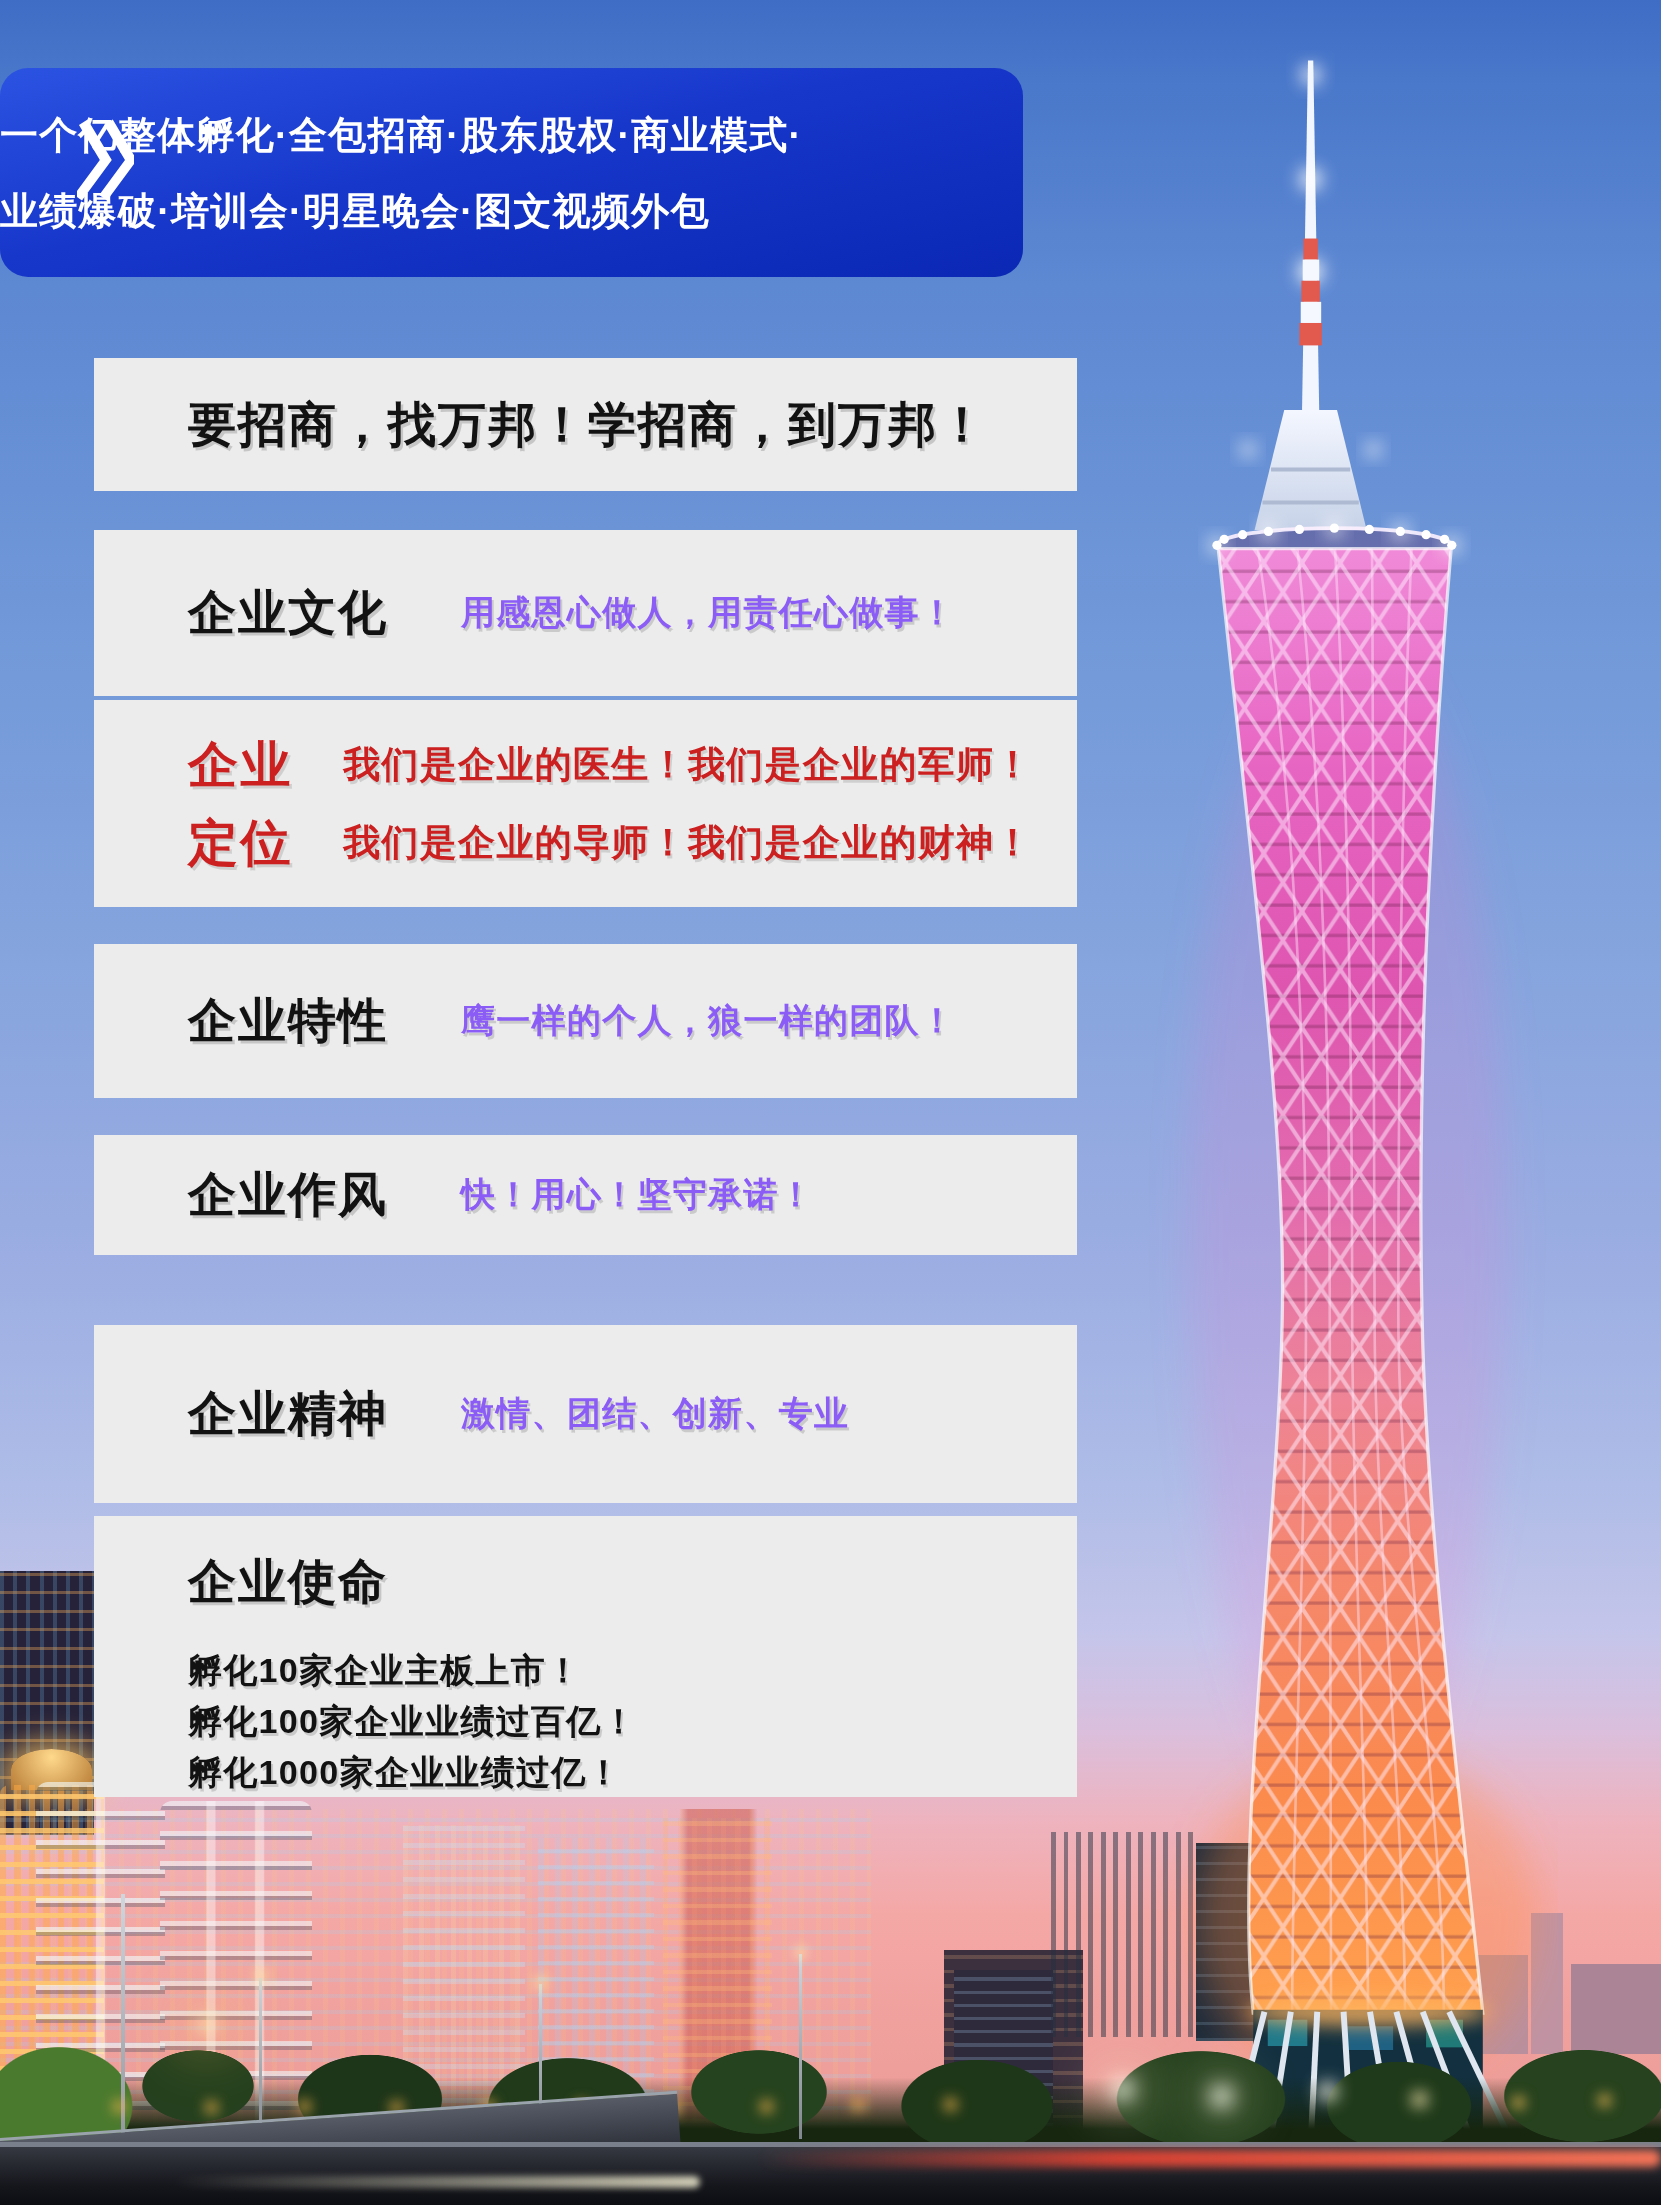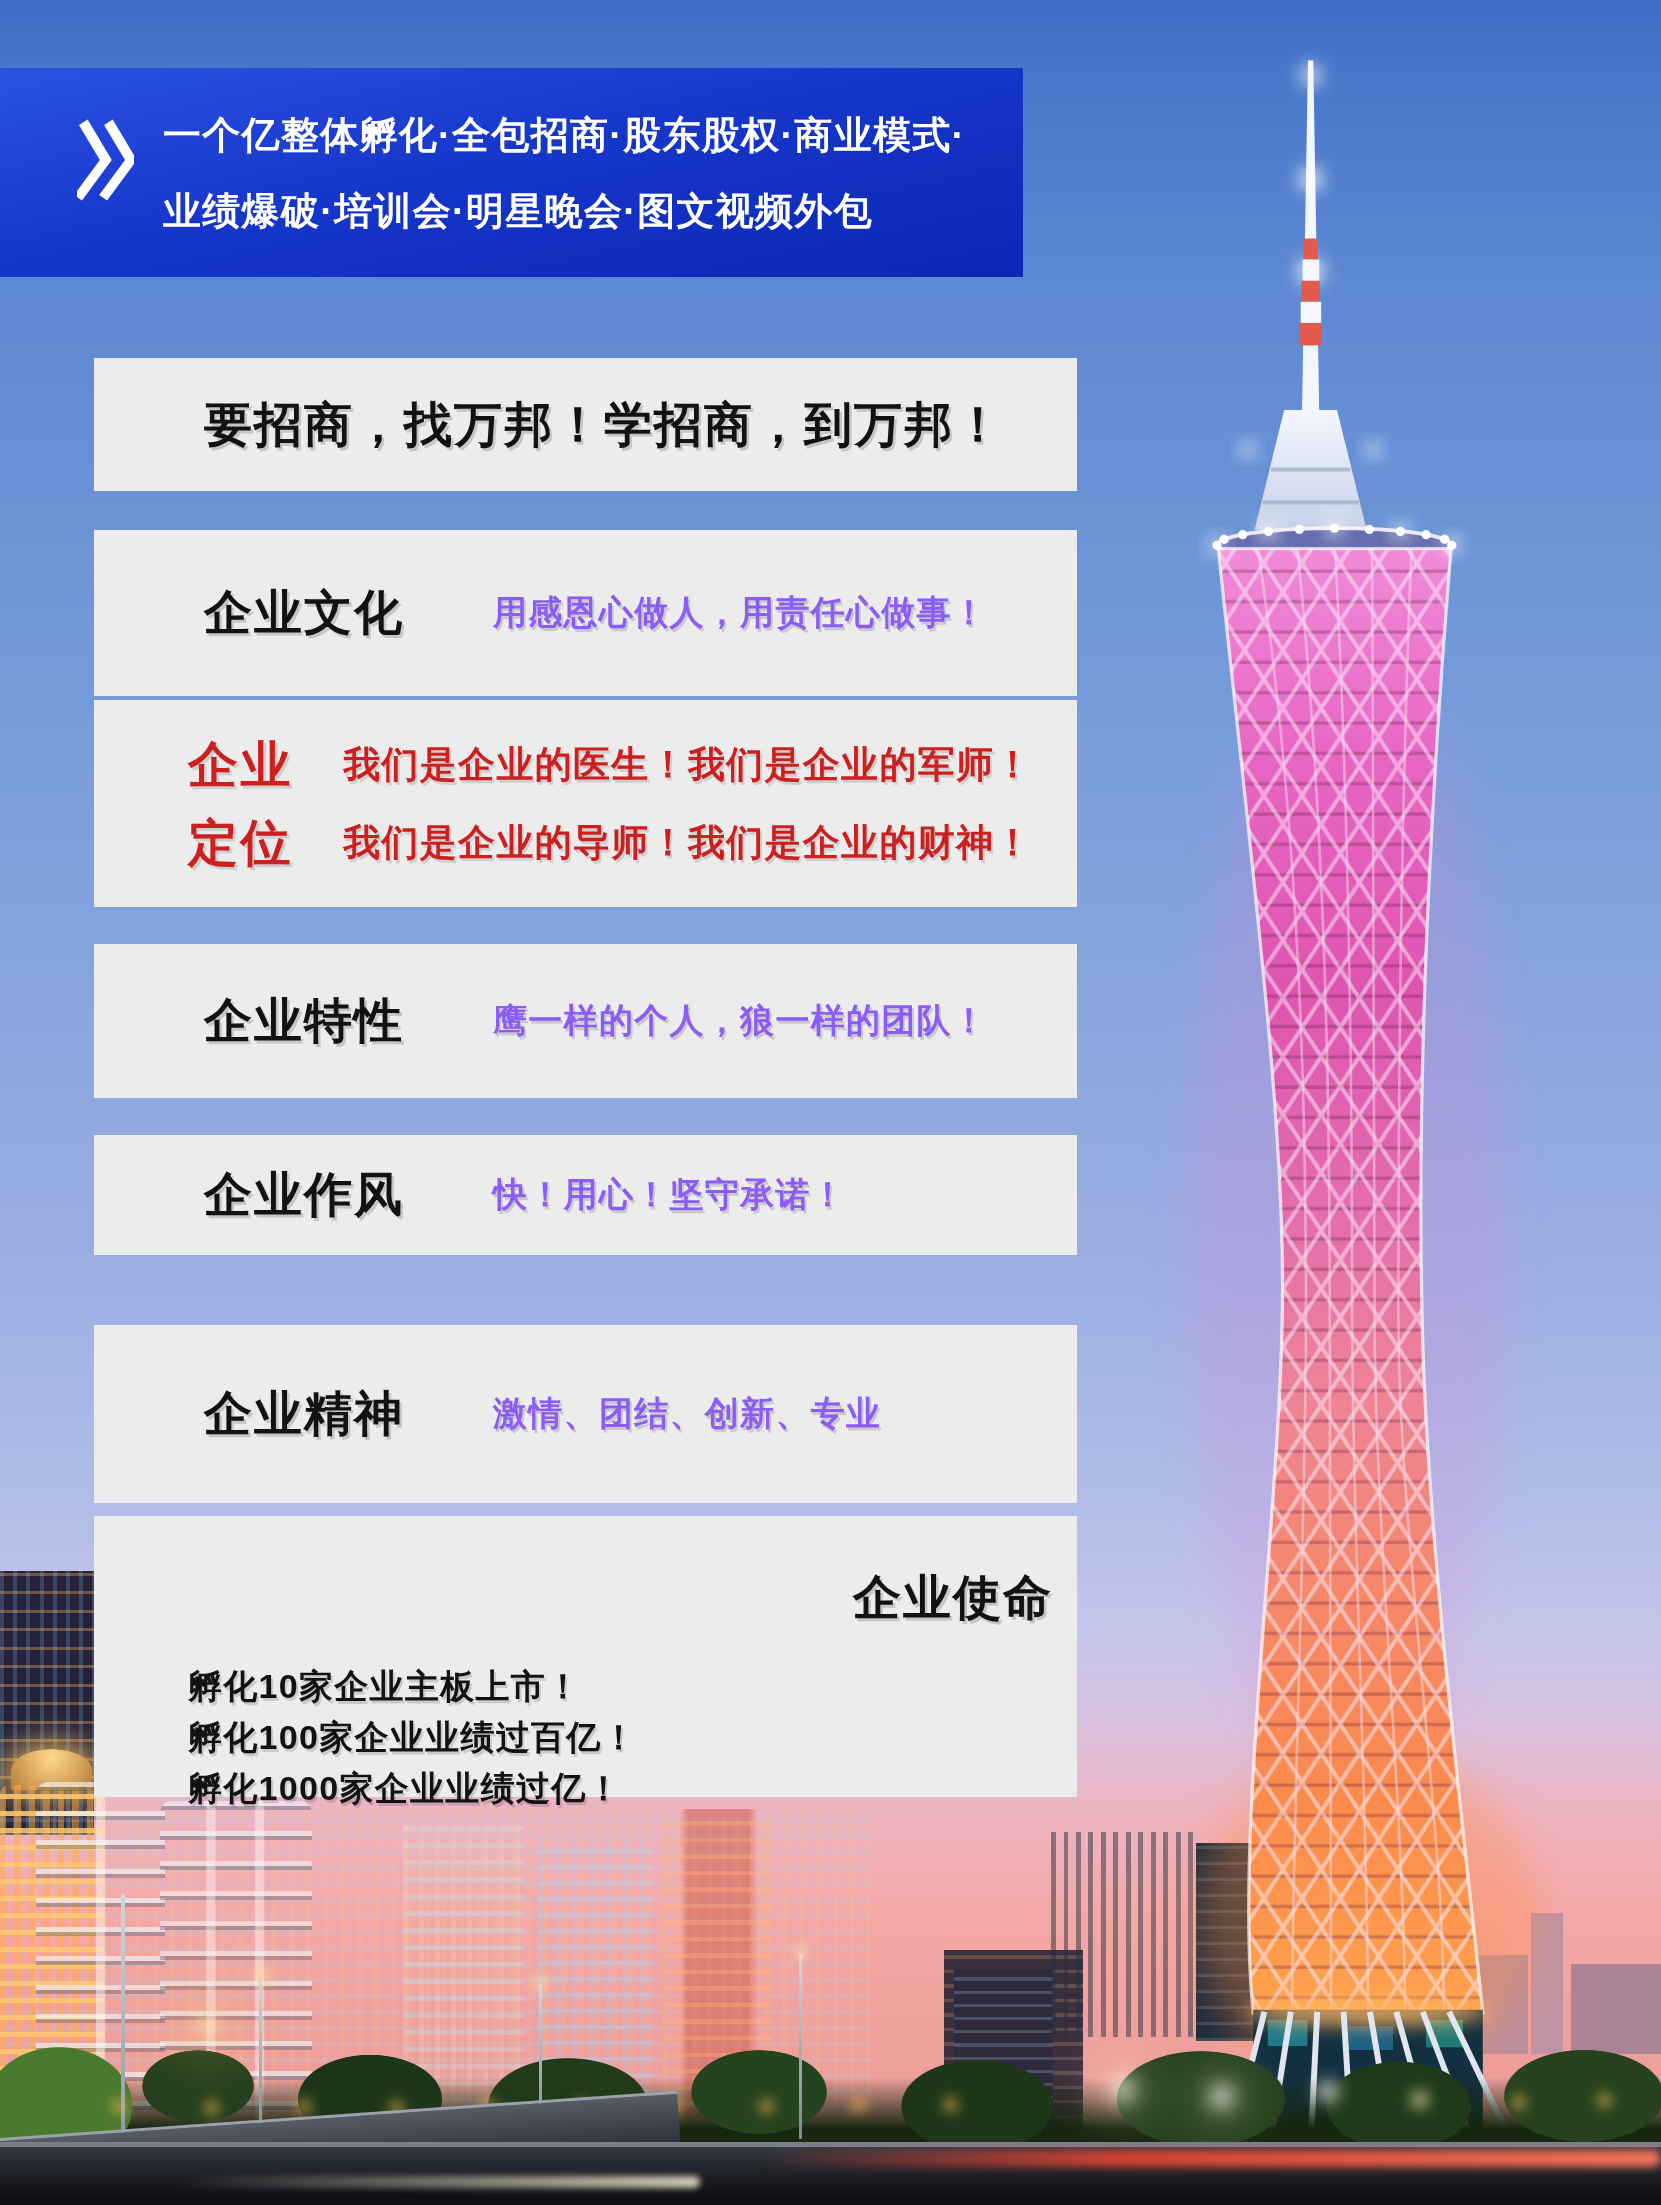--- a/index.html
+++ b/index.html
@@ -111,30 +111,30 @@
   .rail{position:absolute;left:0;top:0;width:1661px;height:4.6px;background:#858c98;opacity:.85;}
   .streak-red{position:absolute;left:759px;top:8px;width:902px;height:17px;border-radius:8.6px;
     background:linear-gradient(90deg,rgba(255,80,60,0),rgba(255,70,50,.8) 40%,rgba(255,120,90,.95));
     filter:blur(4px);}
   .streak-white{position:absolute;left:172px;top:34px;width:528px;height:12px;border-radius:6px;
     background:linear-gradient(90deg,rgba(255,255,255,0),rgba(255,250,220,.8));filter:blur(3.3px);}
   
   .banner{position:absolute;left:0;top:68px;width:1023px;height:209px;z-index:10;
     background:linear-gradient(168deg,#2b53e2 0%,#1737cb 45%,#0a28b4 100%);
     display:flex;flex-direction:column;justify-content:center;gap:38px;
-    padding-left:163px;box-sizing:border-box;}
+    box-sizing:border-box;border-radius:28px;}
   .banner-line{color:#fff;font-weight:900;font-size:38px;letter-spacing:1.3px;
     line-height:1;white-space:nowrap;}
   .chev{position:absolute;left:77px;top:49px;width:57px;height:86px;}
   
   .card{position:absolute;left:94px;width:983px;background:#ececec;z-index:10;
     box-sizing:border-box;}
   .rowcard{display:flex;align-items:center;padding-left:94px;}
-  .title{margin:16px;font-size:48px;font-weight:900;color:#121212;letter-spacing:2px;
-    white-space:nowrap;text-shadow:2.6px 3.3px 0 rgba(0,0,0,.16);text-align:right;}
+  .title{margin:0;font-size:48px;font-weight:900;color:#121212;letter-spacing:2px;
+    white-space:nowrap;text-shadow:2.6px 3.3px 0 rgba(0,0,0,.16);}
   .sub{margin:0 0 0 73px;font-size:34px;font-weight:900;color:#8b5cf6;letter-spacing:1.3px;
     white-space:nowrap;text-shadow:2px 2.6px 0 rgba(0,0,0,.14);}
   .card1{top:358px;height:133px;}
   .card2{top:530px;height:166px;}
   .card3{top:700px;height:207px;display:flex;align-items:center;padding-left:94px;}
   .card4{top:944px;height:154px;}
   .card5{top:1135px;height:120px;}
   .card6{top:1325px;height:178px;}
   .card7{top:1516px;height:281px;padding:34px 8px 0 94px;}
   .pos-label div{font-size:50px;line-height:78px;font-weight:900;color:#cc2020;

